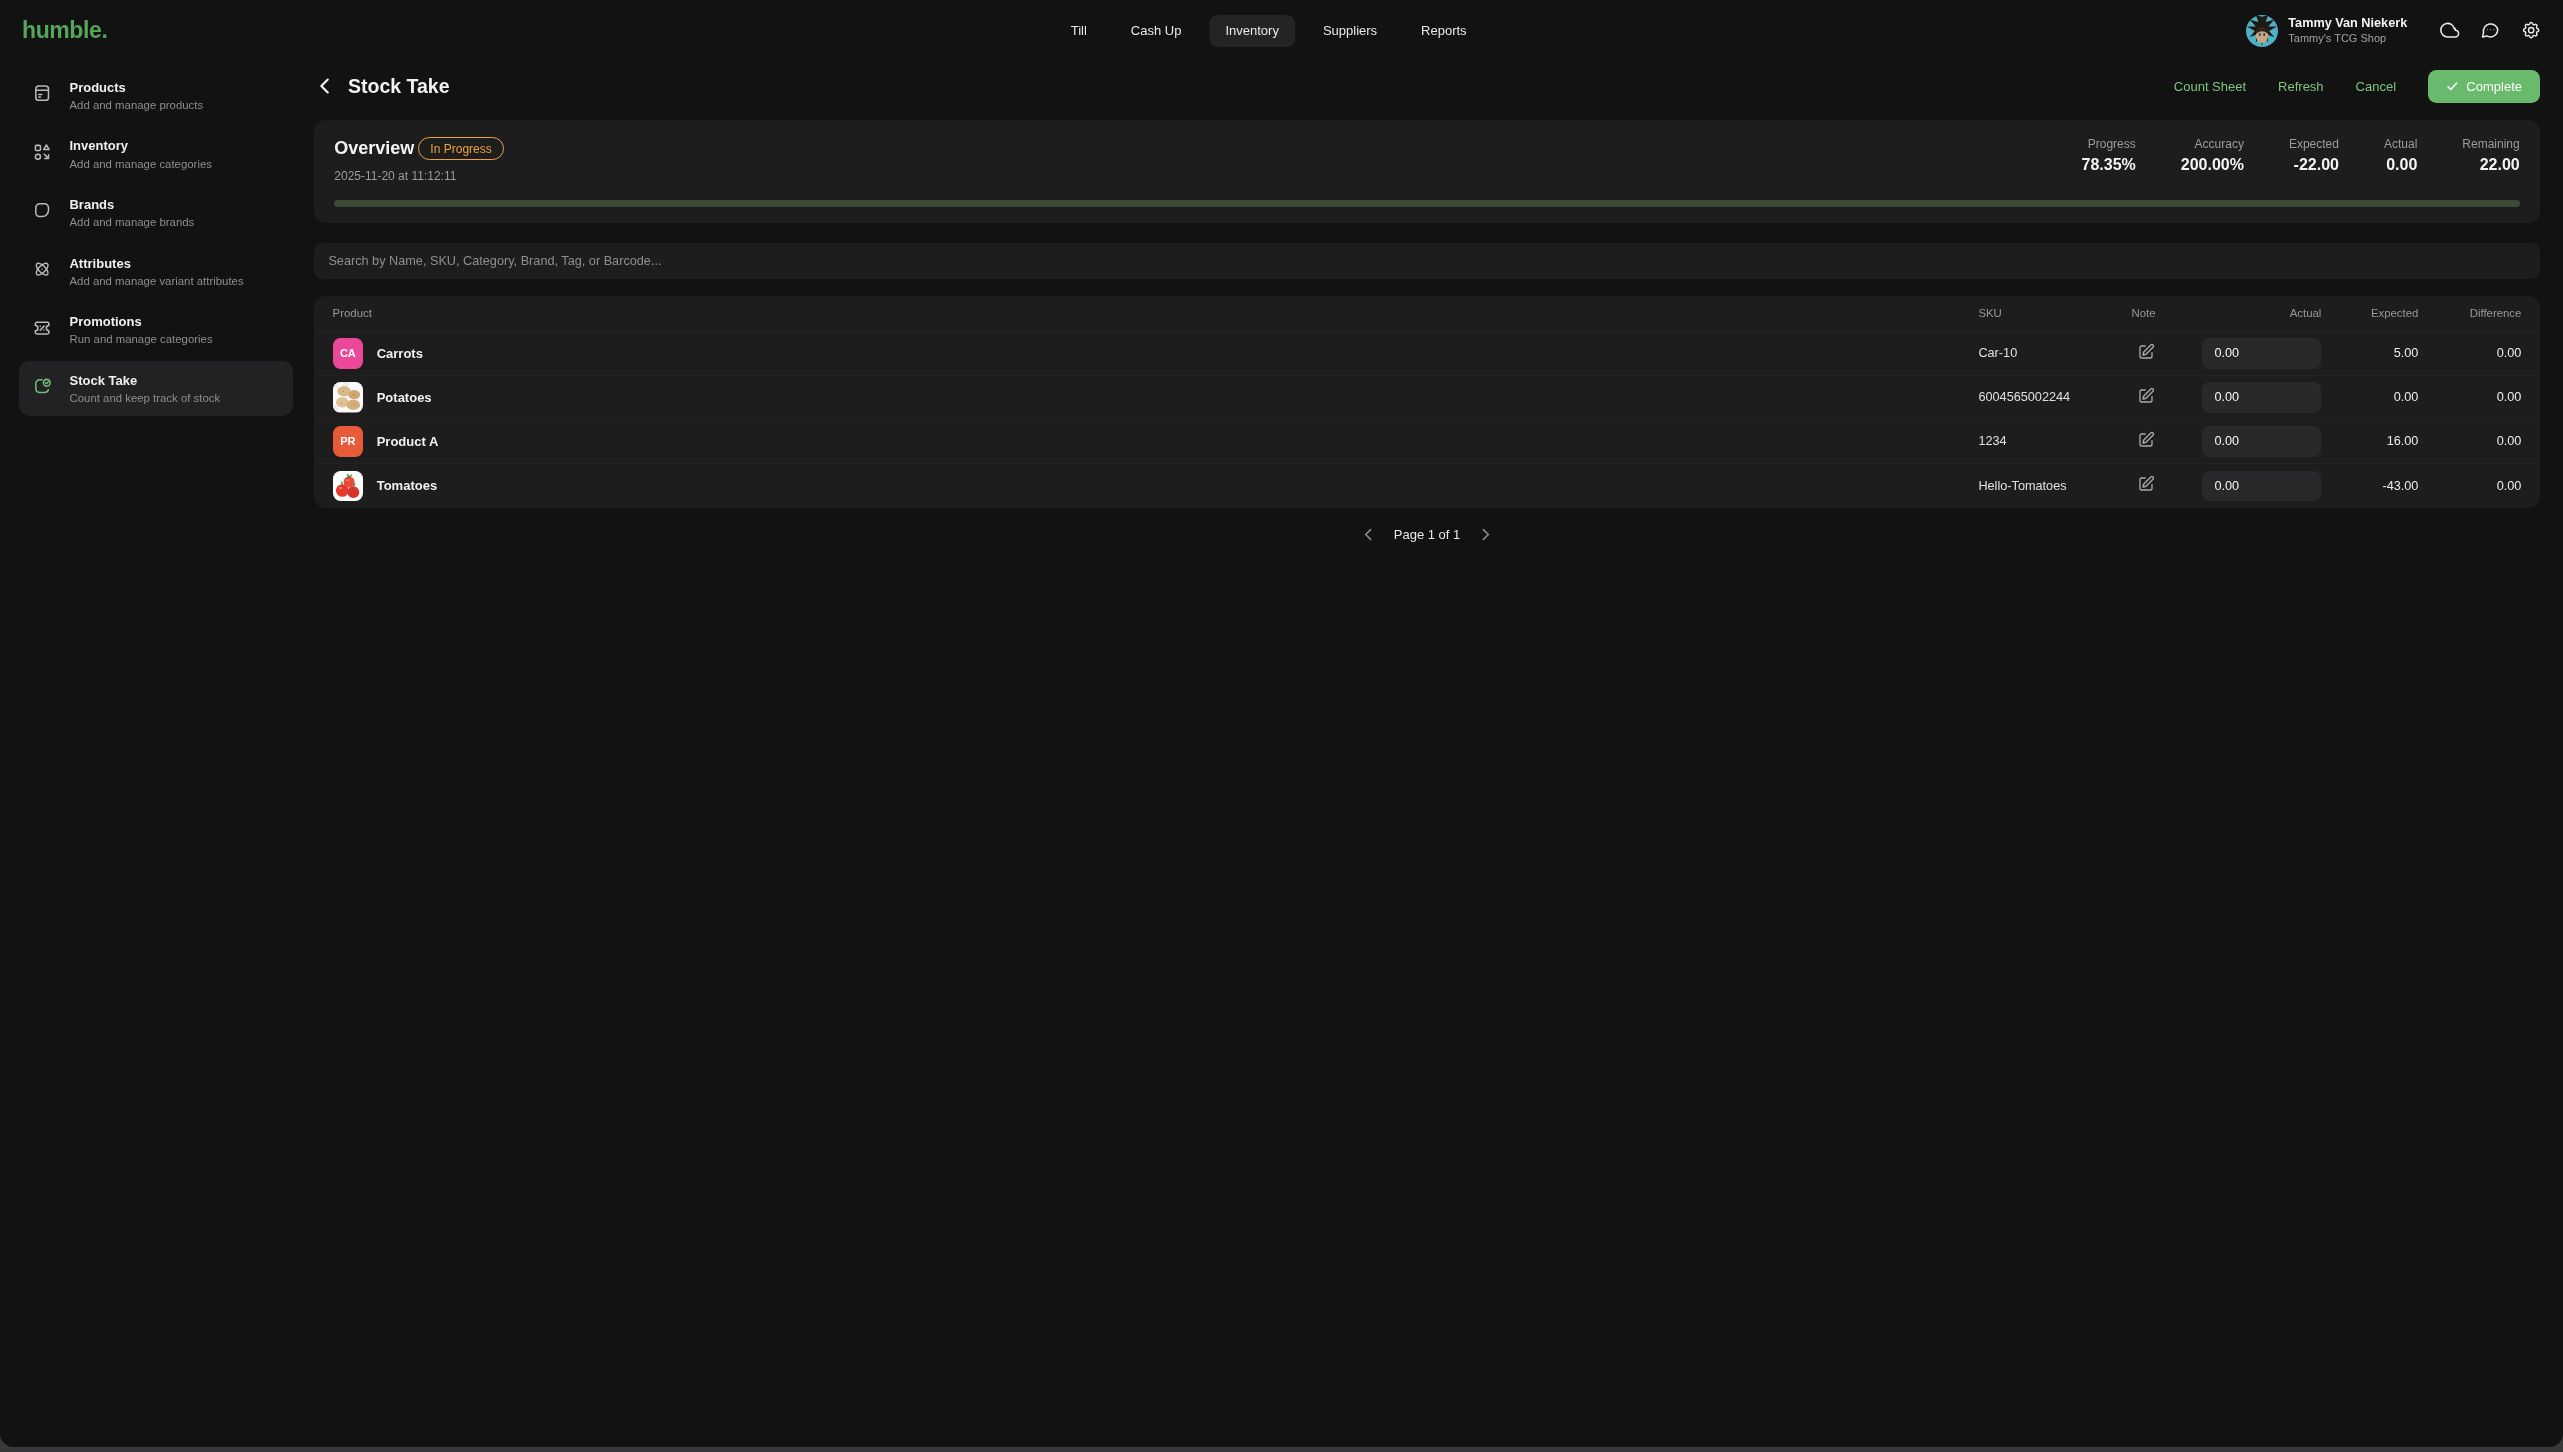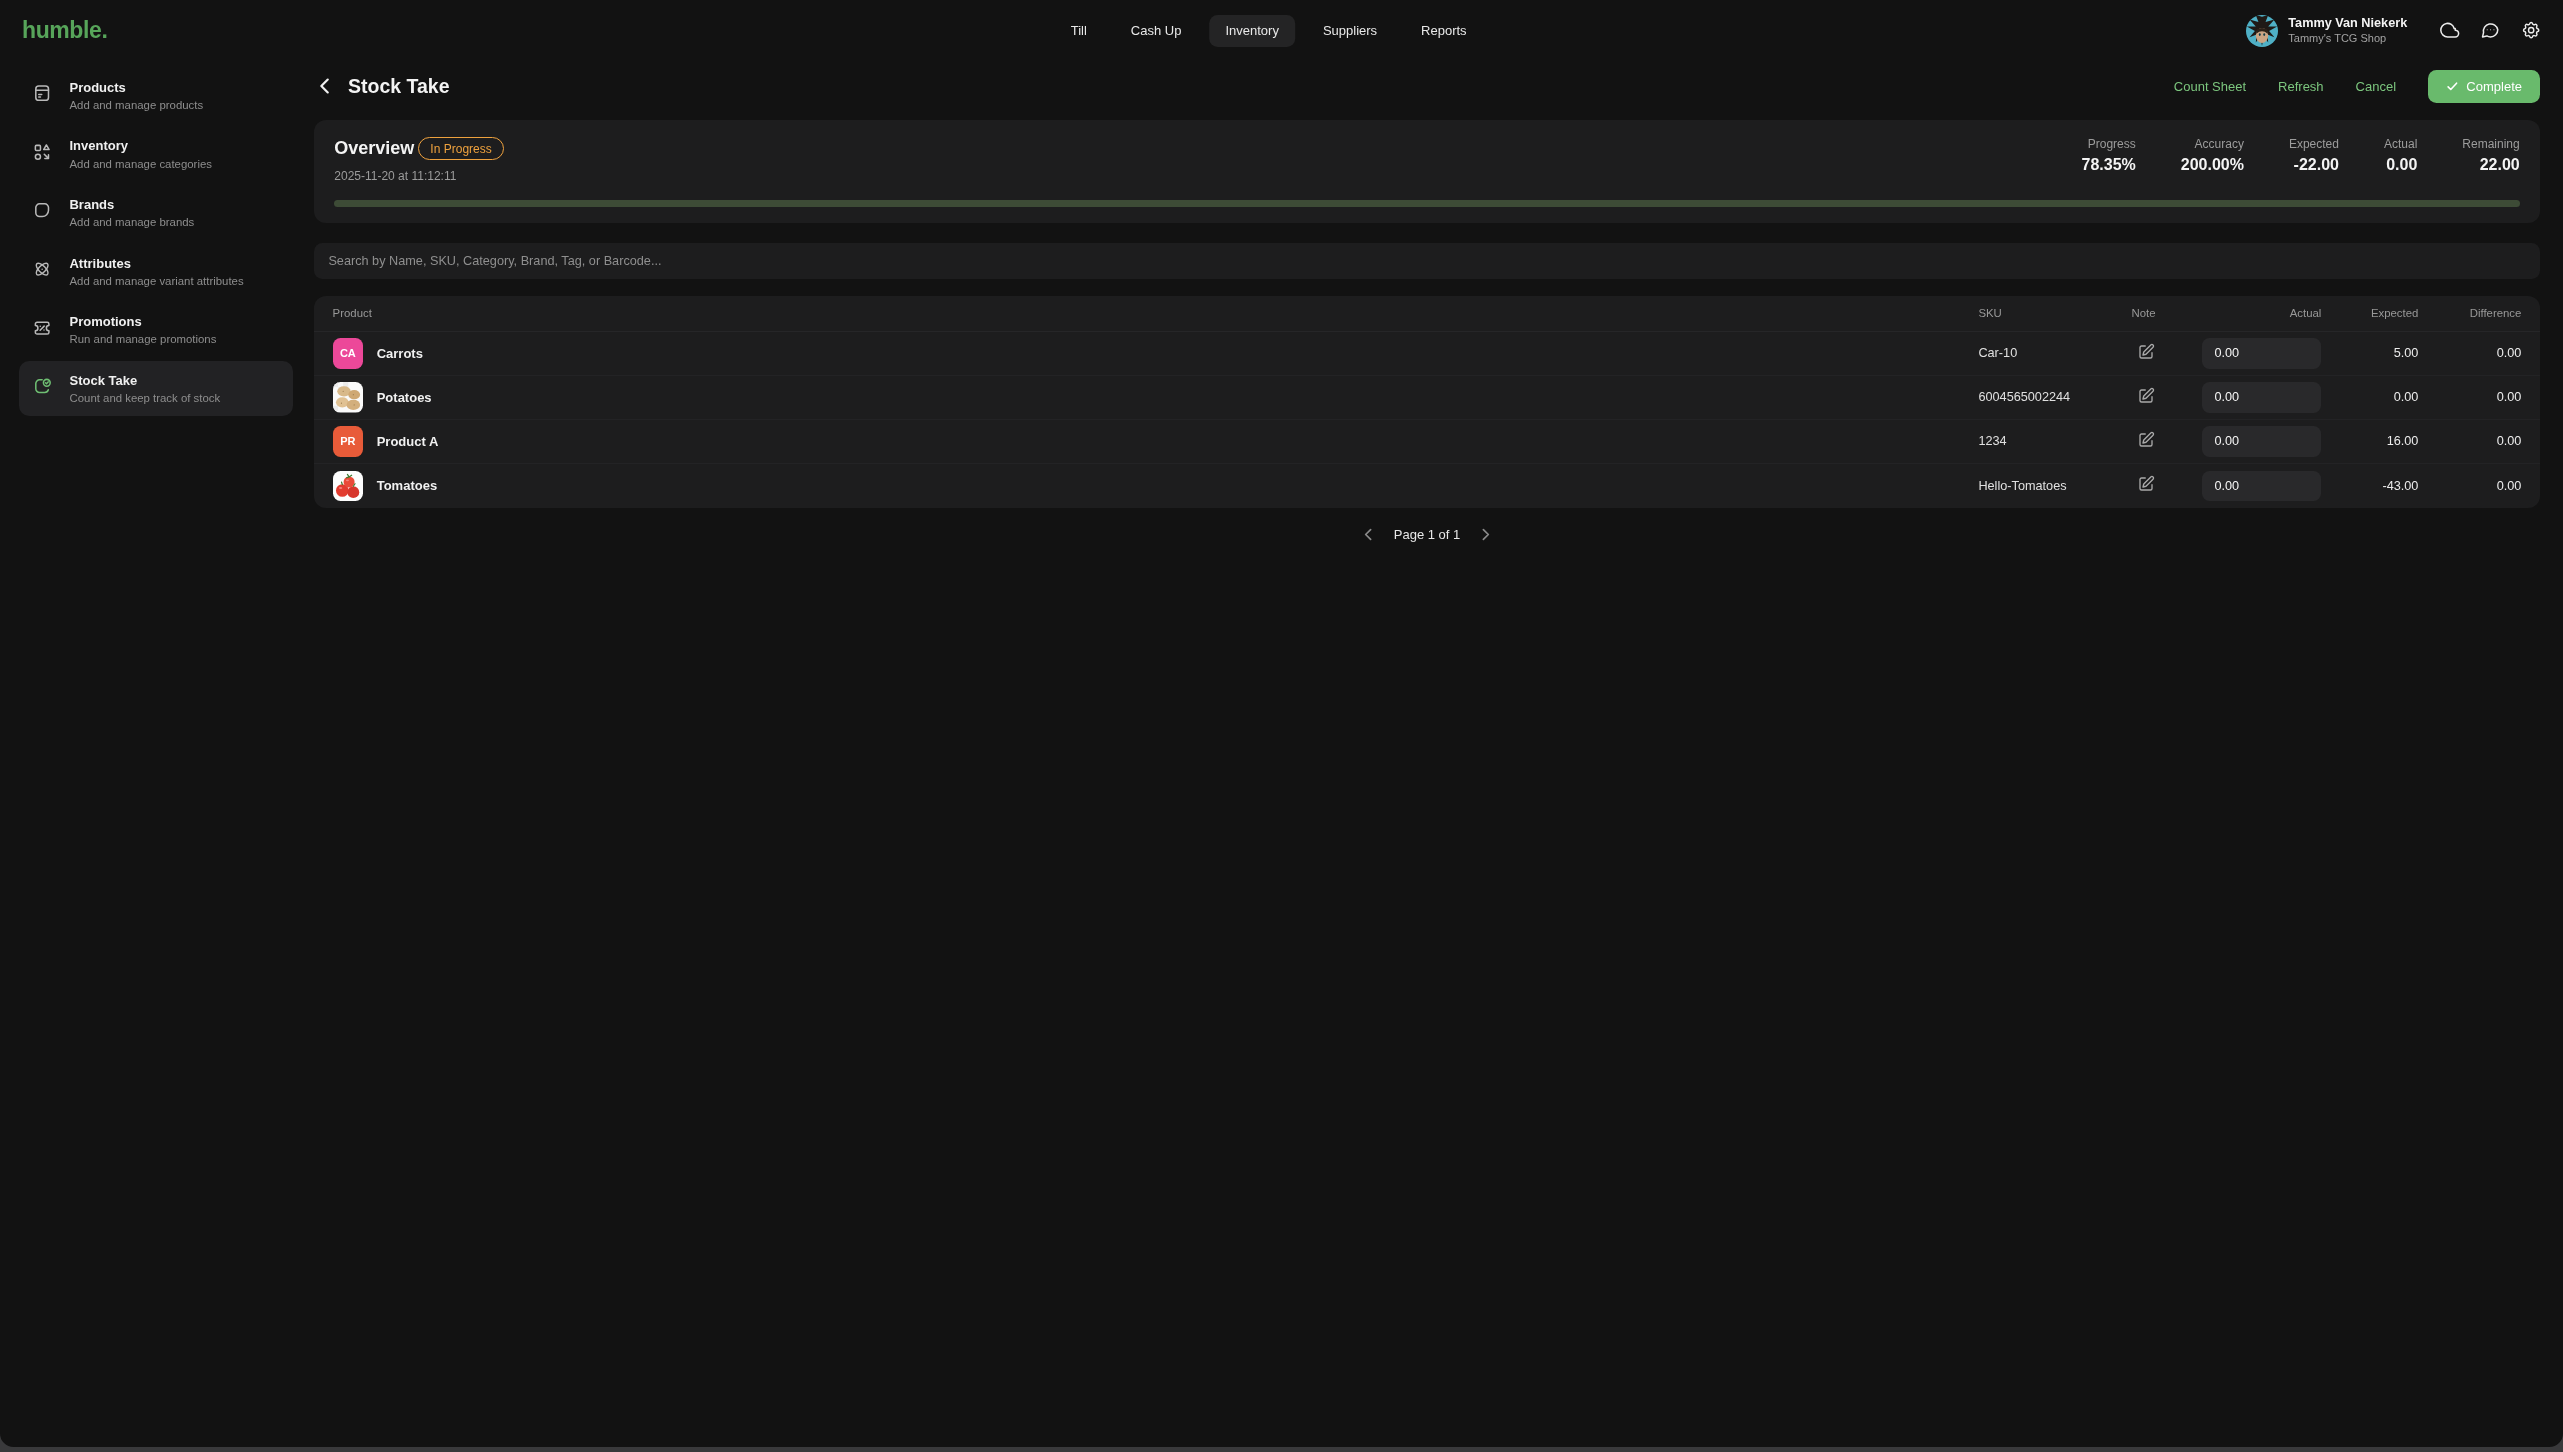--- a/index.html
+++ b/index.html
@@ -185,21 +185,21 @@
       </div>
       <div class="side-item">
         <span class="side-icon"><svg viewBox="0 0 24 24" fill="none" stroke="currentColor" stroke-width="1.8" stroke-linecap="round" stroke-linejoin="round">
             <path d="M6 5h12a2 2 0 0 1 2 2v2a2.8 2.8 0 0 0 0 6v2a2 2 0 0 1-2 2H6a2 2 0 0 1-2-2v-2a2.8 2.8 0 0 0 0-6V7a2 2 0 0 1 2-2z"></path>
             <path d="M9.6 14.4l4.8-4.8"></path>
             <circle cx="9.8" cy="9.8" r="0.9" fill="currentColor" stroke="none"></circle>
             <circle cx="14.2" cy="14.2" r="0.9" fill="currentColor" stroke="none"></circle>
           </svg></span>
         <span>
           <div class="side-title">Promotions</div>
-          <div class="side-desc">Run and manage promotions</div>
+          <div class="side-desc">Run and manage categories</div>
         </span>
       </div>
       <div class="side-item active">
         <span class="side-icon"><svg viewBox="0 0 24 24" fill="none" stroke="currentColor" stroke-width="1.8" stroke-linecap="round" stroke-linejoin="round">
             <path d="M12 4.5H9A4.5 4.5 0 0 0 4.5 9v6A4.5 4.5 0 0 0 9 19.5h6a4.5 4.5 0 0 0 4.3-3.2"></path>
             <circle cx="17.5" cy="8" r="4"></circle>
             <path d="M15.9 8l1.2 1.2 2-2.2"></path>
           </svg></span>
         <span>
           <div class="side-title">Stock Take</div>

